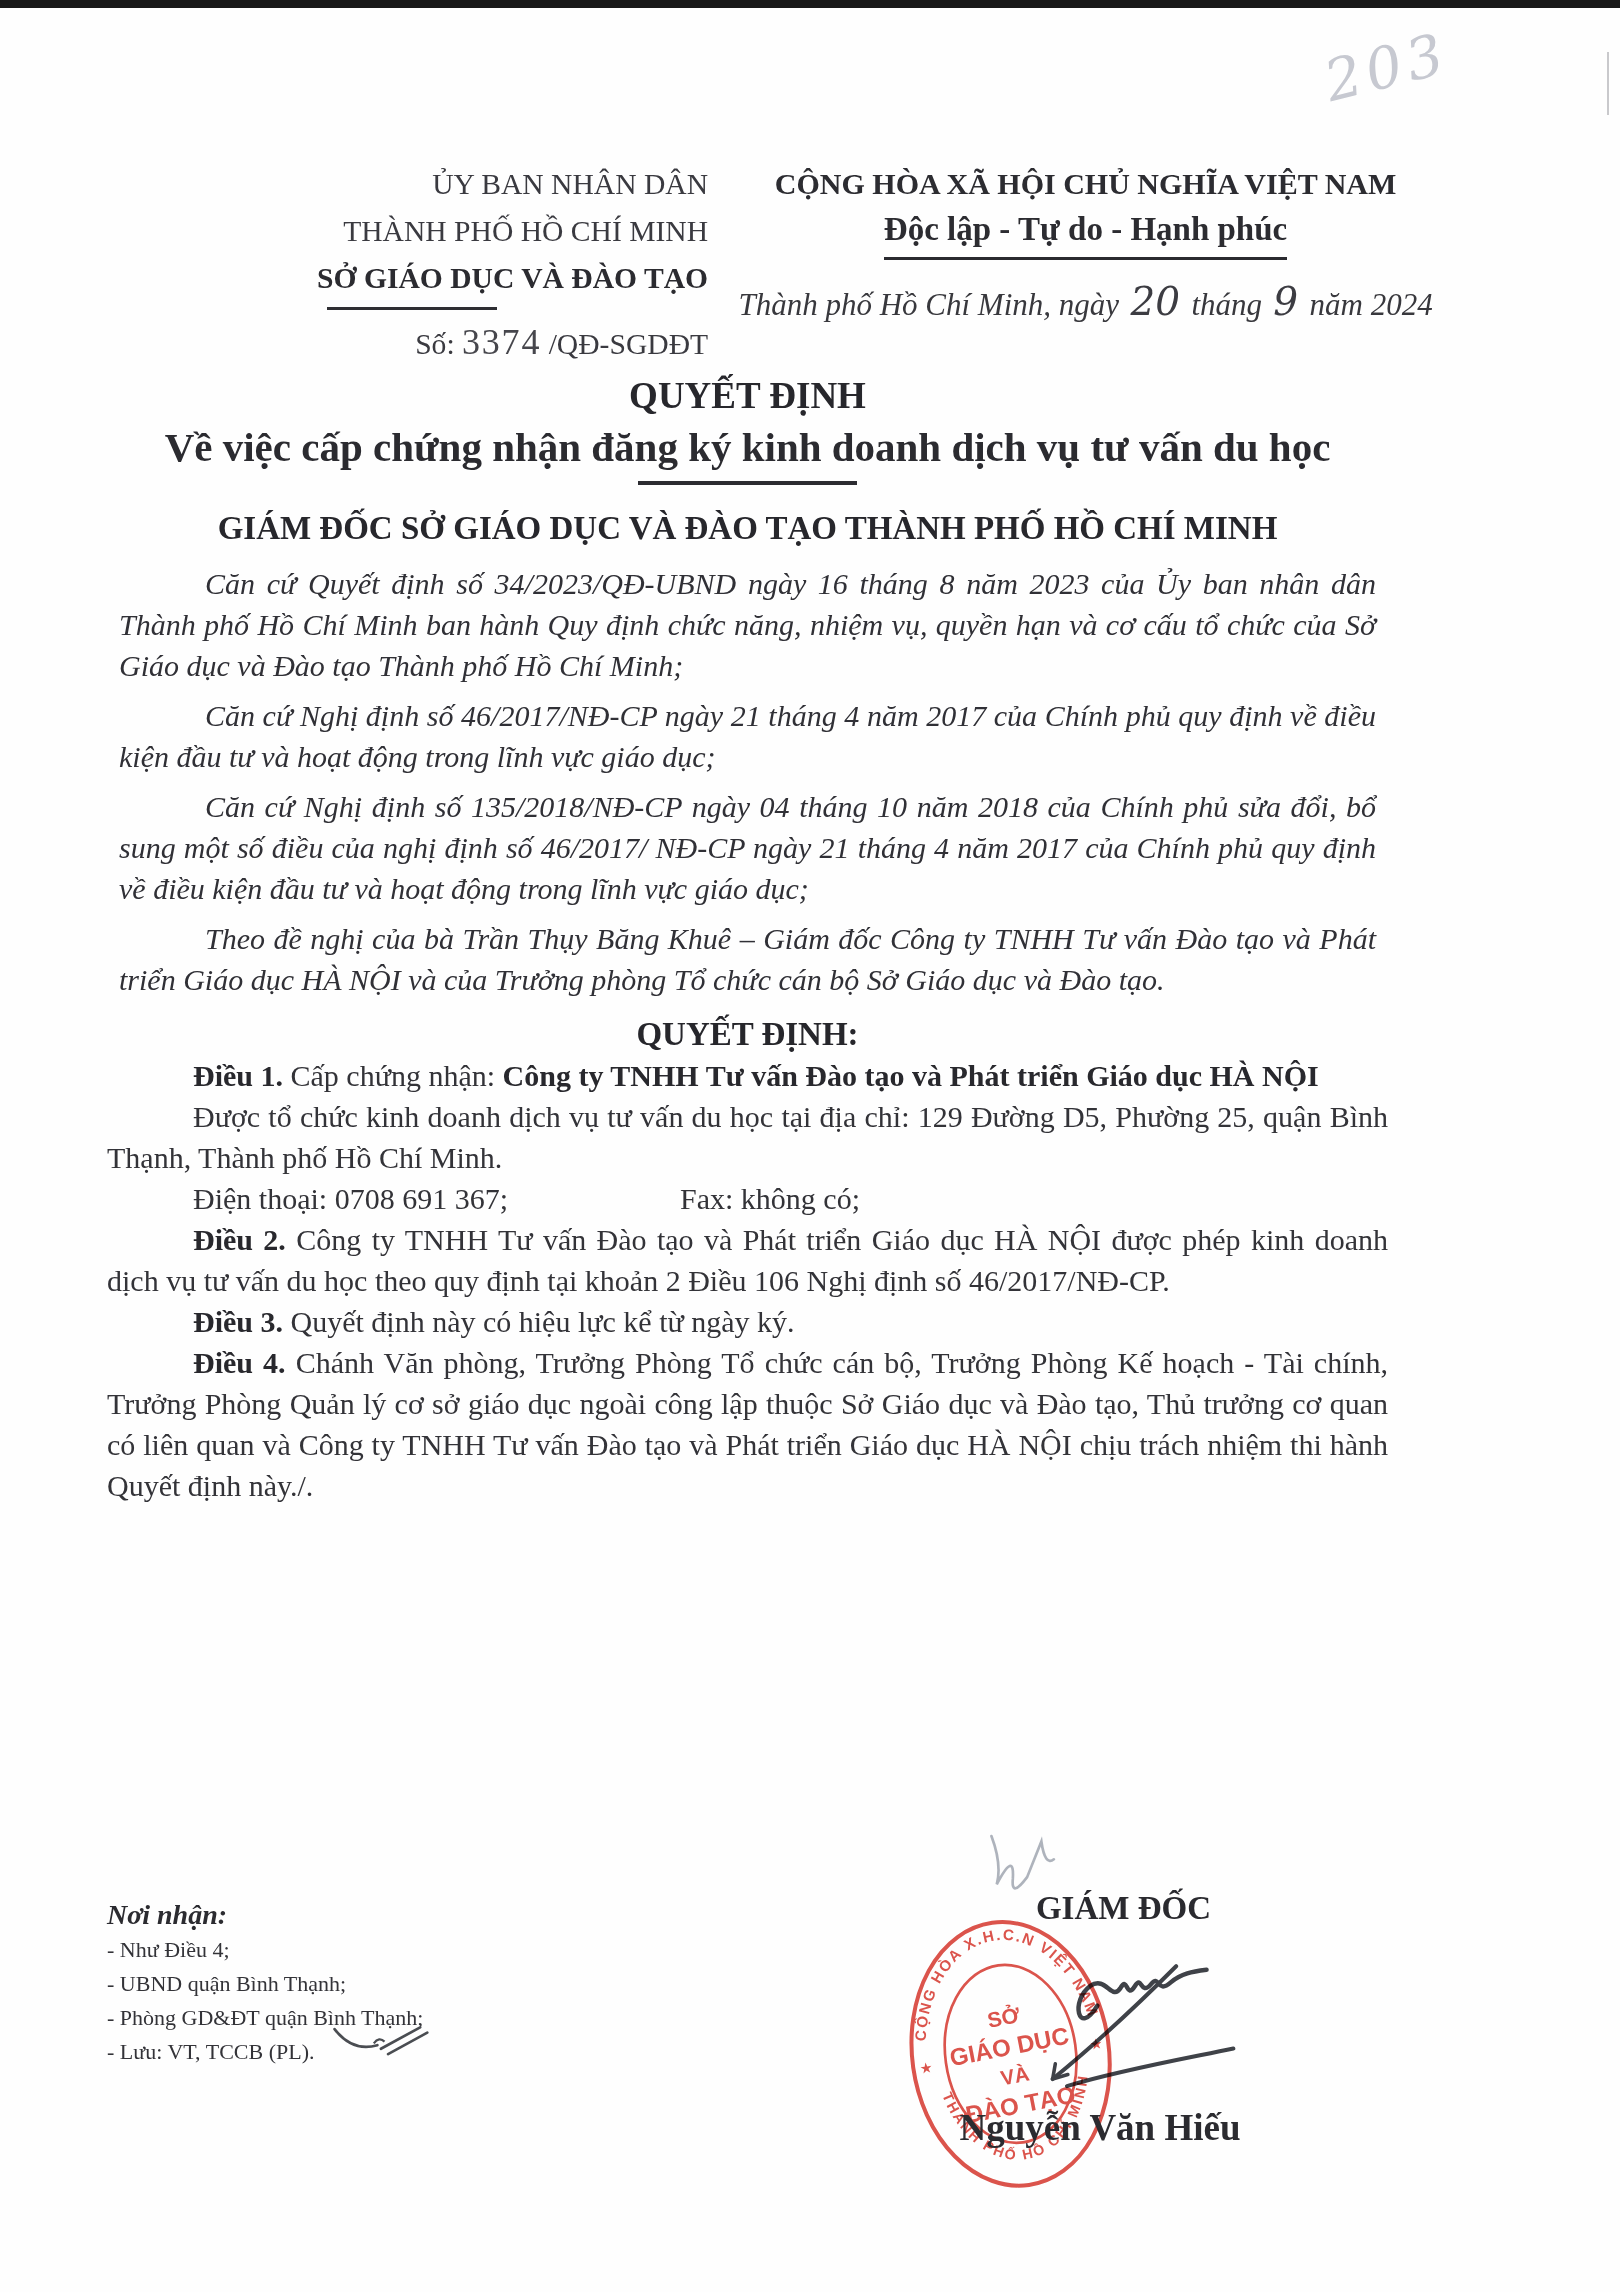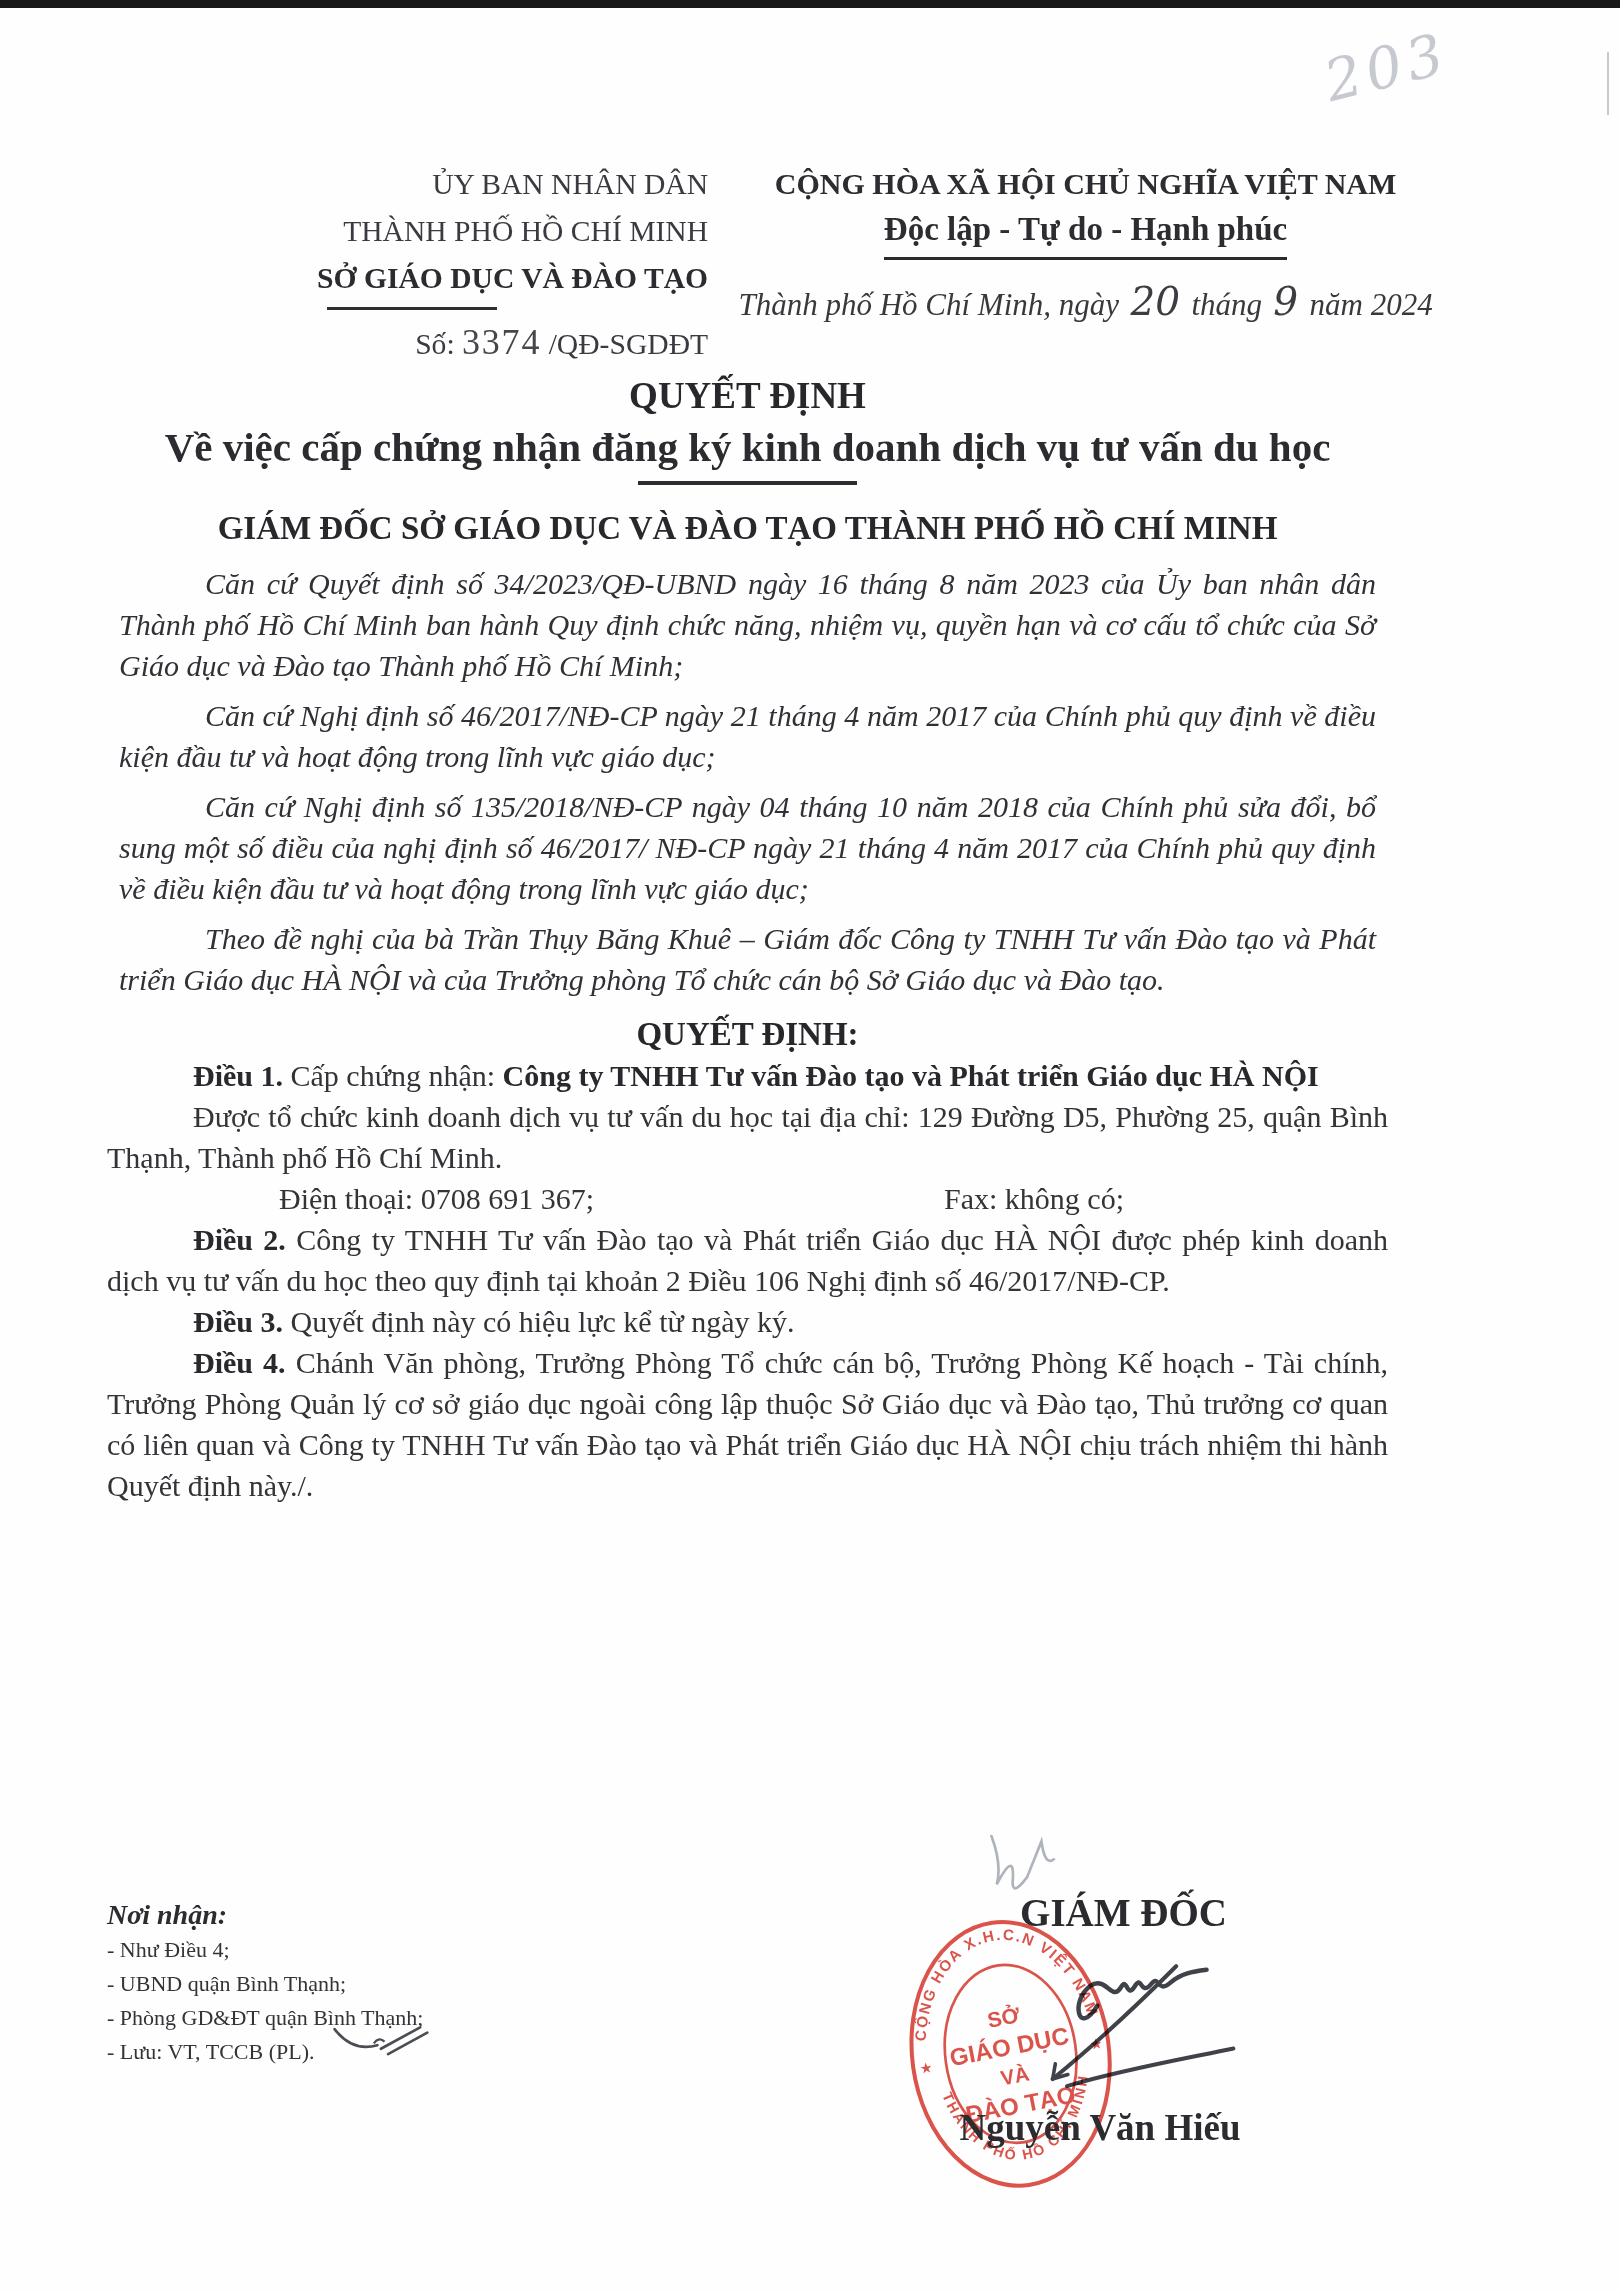--- a/index.html
+++ b/index.html
@@ -45,31 +45,31 @@
 
   .decision-heading{font-size:33px;font-weight:bold;text-align:center;color:#26262b;margin:14.3px 0 0;line-height:41px;}
 
   p.article{
     font-size:30px;line-height:41px;text-align:justify;text-indent:86px;
     margin:0;color:#333338;font-family:Liberation Serif, serif;
   }
   p.article b{color:#28282d;}
   .mt24{margin-top:19.7px;} .mt16{margin-top:12.5px;} .mt12{margin-top:9px;}
 
-  .contact-row{display:flex;font-size:30px;line-height:41px;text-align:center;}
+  .contact-row{display:flex;font-size:30px;line-height:41px;}
   .contact-left{width:573px;padding-left:86px;box-sizing:border-box;}
   .contact-right{flex:1;}
 
   
   .recipients{position:absolute;left:107px;top:1897px;color:#333338;}
   .recipients-title{font-size:28px;font-weight:bold;font-style:italic;color:#2b2b30;line-height:36px;}
   .recipients div.item{font-size:22px;line-height:34px;}
 
   .sign-block-title{position:absolute;left:922px;top:1890px;width:403px;text-align:center;
-    font-size:39px;font-weight:bold;color:#2a2a2f;}
+    font-size:33px;font-weight:bold;color:#2a2a2f;}
   .signer-name{position:absolute;left:867px;top:2106px;width:466px;text-align:center;
     font-size:37px;font-weight:bold;color:#2b2b30;}
 
   .stamp{position:absolute;left:906px;top:1915px;transform:rotate(-8deg);opacity:.92;mix-blend-mode:multiply;}
   .sig-svg{position:absolute;left:990px;top:1934px;mix-blend-mode:multiply;}
   .pencil-svg{position:absolute;left:970px;top:1825px;}
   .luu-svg{position:absolute;left:331px;top:2020px;}
 </style>
 </head>
 <body>

